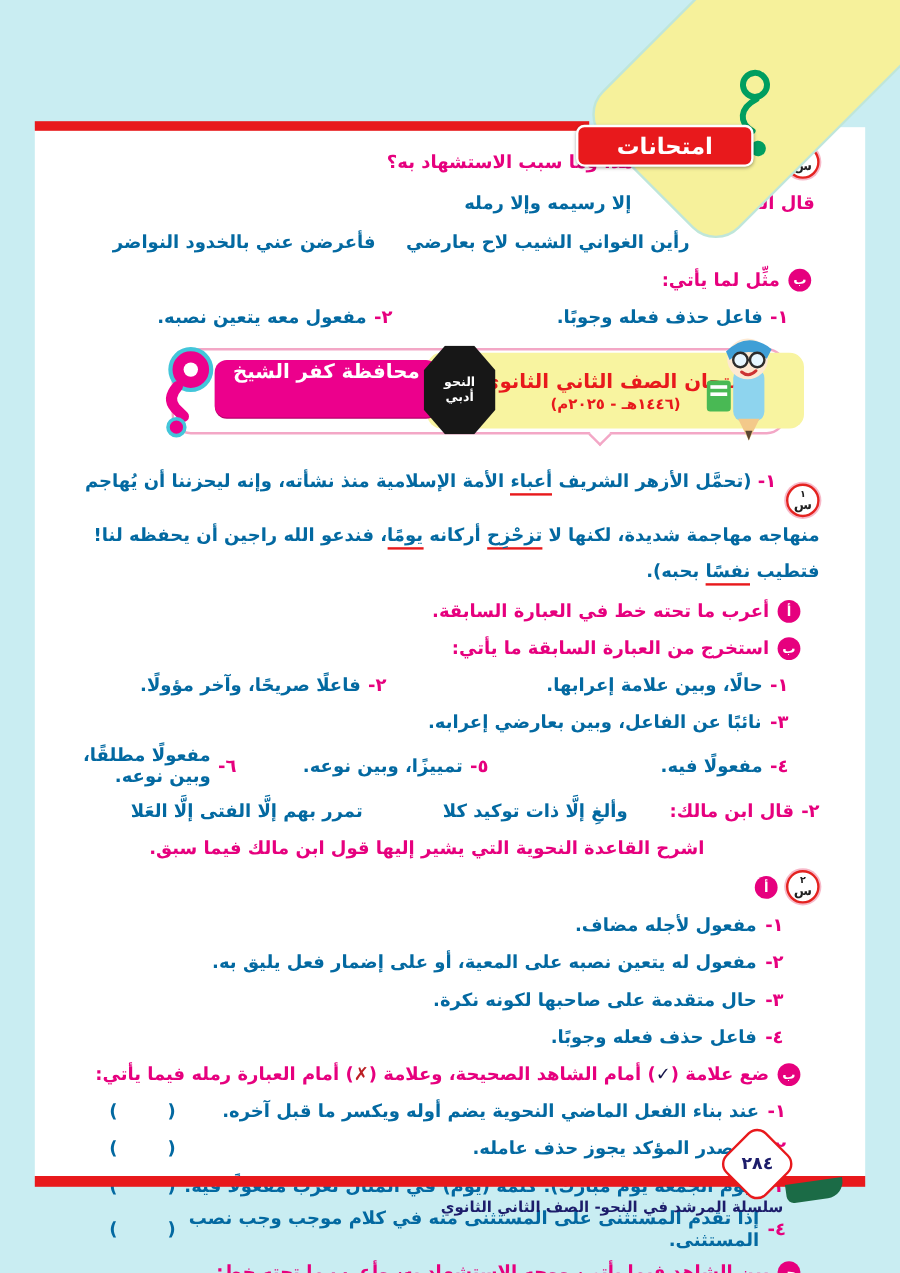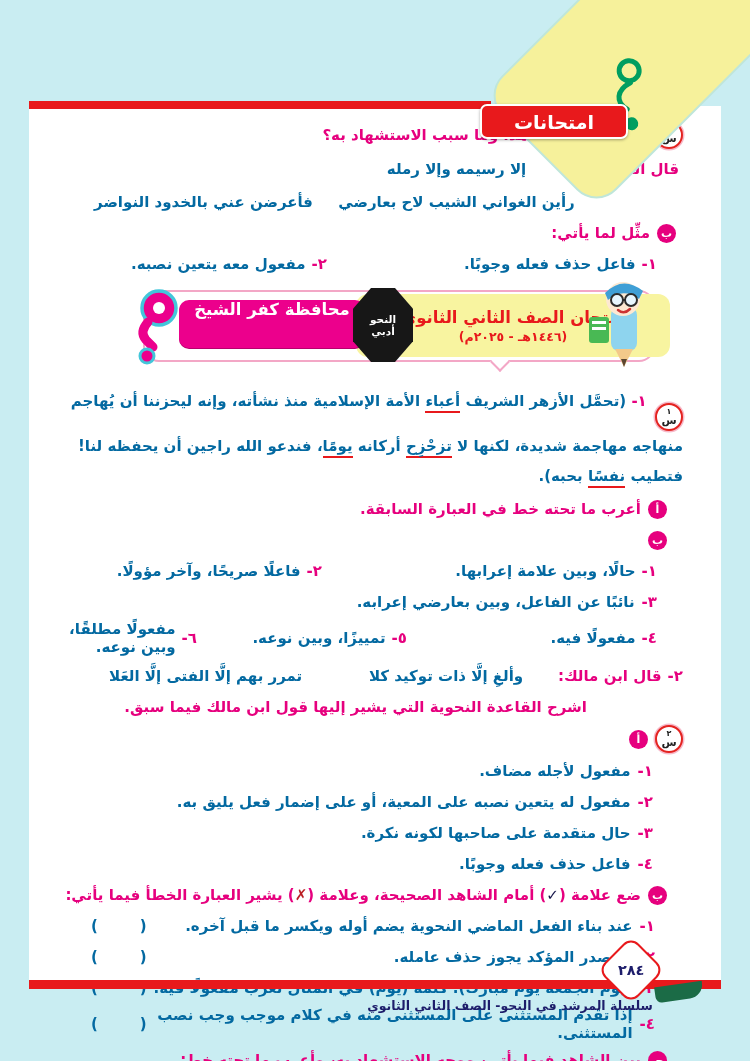--- a/index.html
+++ b/index.html
@@ -197,20 +197,21 @@
       <span class="num">١-</span>
       <span class="navy">(تحمَّل الأزهر الشريف </span><span class="navy u-red">أعباء</span><span class="navy"> الأمة الإسلامية منذ نشأته، وإنه ليحزننا أن يُهاجم منهاجه مهاجمة شديدة، لكنها لا </span><span class="navy u-red">تزحْزِح</span><span class="navy"> أركانه </span><span class="navy u-red">يومًا</span><span class="navy">، فندعو الله راجين أن يحفظه لنا! فتطيب </span><span class="navy u-red">نفسًا</span><span class="navy"> بحبه).</span>
     </p>
 
     <div class="line indent">
       <span class="letter-badge">أ</span>
       <span class="mag">أعرب ما تحته خط في العبارة السابقة.</span>
     </div>
     <div class="line indent">
       <span class="letter-badge">ب</span>
+      <span class="mag">استخرج من العبارة السابقة ما يأتي:</span>
     </div>
 
     <div class="items-2" style="grid-template-columns:335px 1fr">
       <span class="item-cell">
         <span class="num">١-</span>
           <span class="navy">حالًا، وبين علامة إعرابها.</span>
       </span>
       <span class="item-cell">
         <span class="num">٢-</span>
           <span class="navy">فاعلًا صريحًا، وآخر مؤولًا.</span>
@@ -266,21 +267,21 @@
       <span class="num">٣-</span>
         <span class="navy">حال متقدمة على صاحبها لكونه نكرة.</span>
     </div>
     <div class="line" style="margin-right:30px">
       <span class="num">٤-</span>
         <span class="navy">فاعل حذف فعله وجوبًا.</span>
     </div>
 
     <div class="line indent">
       <span class="letter-badge">ب</span>
-      <span class="mag"><span>ضع علامة (</span><span class="check">✓</span><span>) أمام الشاهد الصحيحة، وعلامة (</span><span class="cross">✗</span><span>) يشير العبارة الخطأ فيما يأتي:</span></span>
+      <span class="mag"><span>ضع علامة (</span><span class="check">✓</span><span>) أمام الشاهد الصحيحة، وعلامة (</span><span class="cross">✗</span><span>) أمام العبارة رمله فيما يأتي:</span></span>
     </div>
 
     <div class="tf-row">
       <span class="tf-right">
           <span class="num">١-</span>
           <span class="navy">عند بناء الفعل الماضي النحوية يضم أوله ويكسر ما قبل آخره.</span>
         </span>
       <span class="slot navy">(        )</span>
     </div>
     <div class="tf-row">

